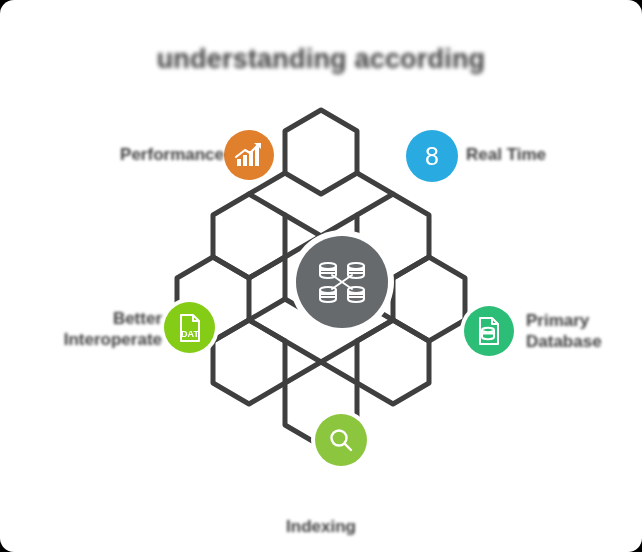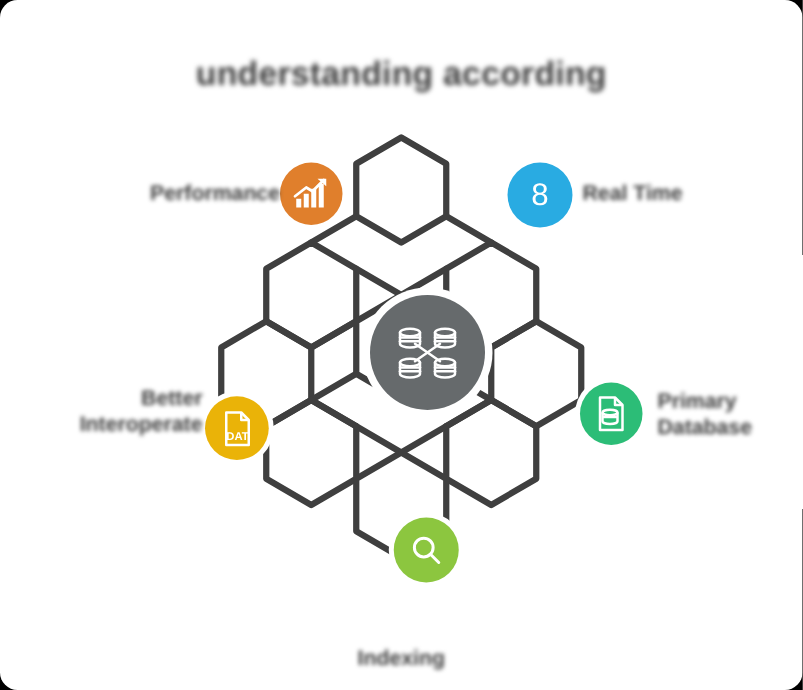--- a/index.html
+++ b/index.html
@@ -47,21 +47,21 @@
   .node svg{display:block;}
 
   #node-center{
     left:296px;top:236px;
     width:92px;height:92px;
     background:#666a6c;
     box-shadow:0 0 0 6px #ffffff;
   }
   #node-performance{ left:224px;top:130px;  width:50px;height:50px; background:#e07f2c;}
   #node-realtime{    left:406px;top:130px;  width:52px;height:52px; background:#29abe2;}
-  #node-data{        left:164px;top:317px;  width:51px;height:51px; background:#eab308;}
+  #node-data{        left:164px;top:302px;  width:51px;height:51px; background:#84cc16;}
   #node-database{    left:464px;top:306px;  width:50px;height:50px; background:#2cbd77;}
   #node-indexing{    left:315px;top:414px;  width:52px;height:52px; background:#8cc63f;}
 
   .badge-num{
     color:#ffffff;
     font-size:25px;
     font-weight:normal;
     font-family:"Liberation Sans",sans-serif;
     line-height:1;
   }

